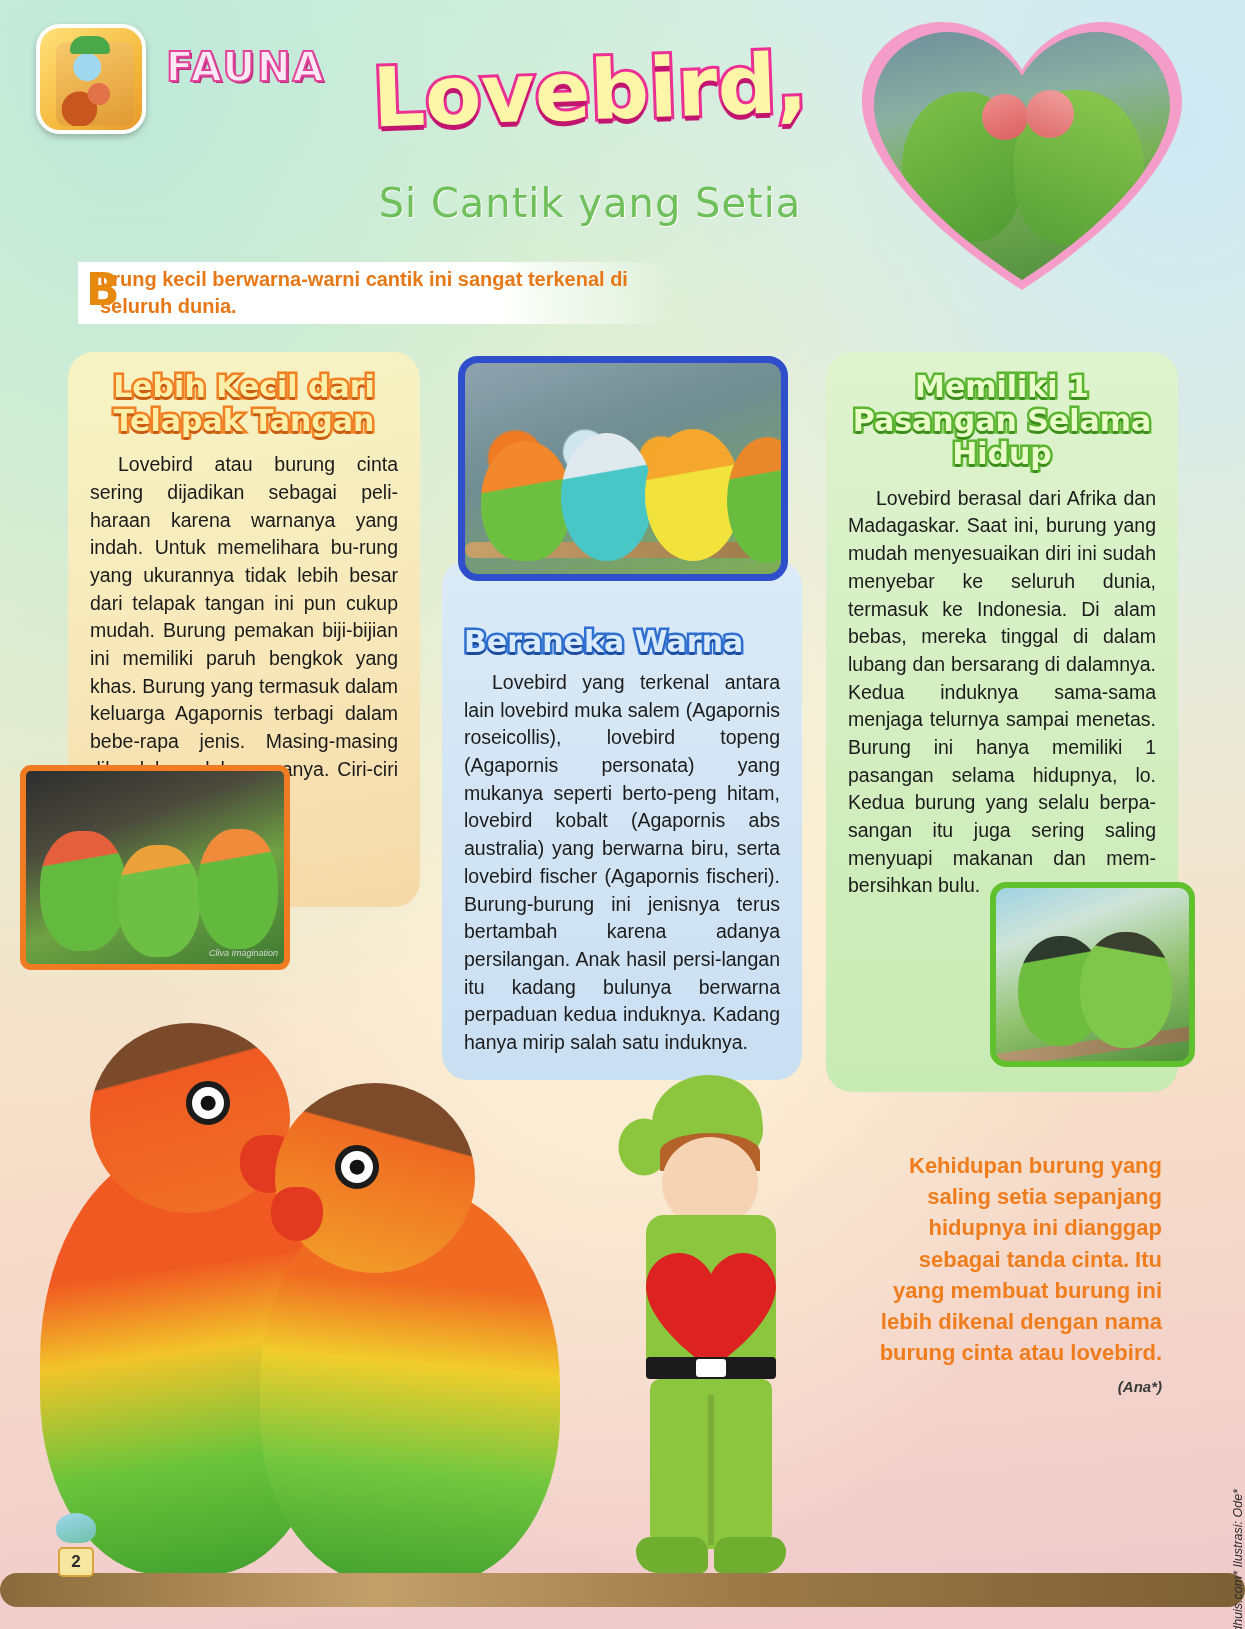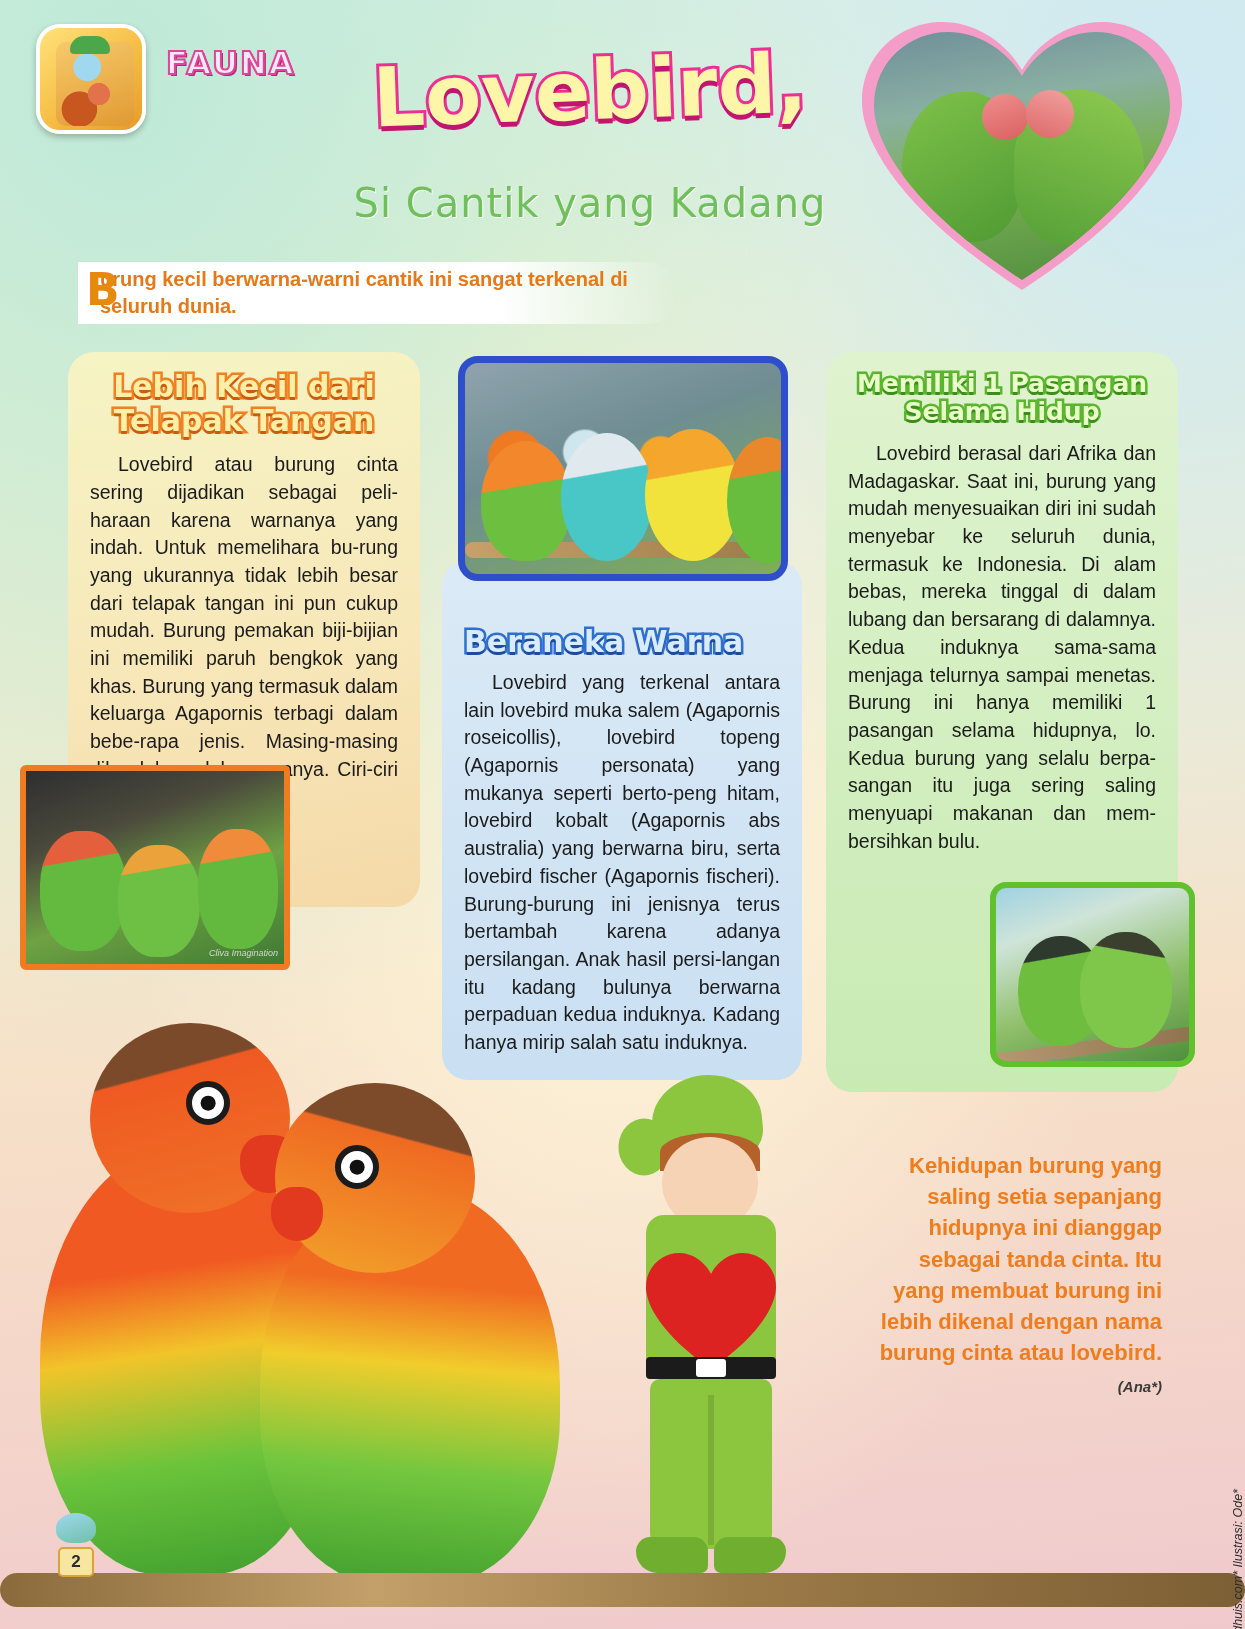--- a/index.html
+++ b/index.html
@@ -33,21 +33,21 @@
                 radial-gradient(circle at 55% 62%, #e2724a 0 16%, rgba(226,114,74,0) 17%),
                 radial-gradient(circle at 30% 80%, #c8561f 0 20%, rgba(200,86,31,0) 21%),
                 linear-gradient(160deg,#f7c96b,#e09a32);
     border-radius:10px; }
   .logo-badge .hat { position:absolute; left:30px; top:8px; width:40px; height:18px;
     background:#4aa84a; border-radius:14px 14px 4px 4px; }
 
   .fauna-tag {
     position:absolute; left:152px; top:40px;
     font-family:"DejaVu Sans", sans-serif;
-    font-weight:bold; font-size:32px; letter-spacing:2px;
+    font-weight:bold; font-size:40px; letter-spacing:2px;
     color:#f9e9f4; -webkit-text-stroke:2px #e2439b;
     text-shadow:2px 2px 0 #b8277a;
     padding:4px 14px;
   }
 
   .title-main {
     position:absolute; left:330px; top:50px; width:520px;
     text-align:center;
     font-family:"DejaVu Sans", sans-serif;
     font-weight:bold;
@@ -138,21 +138,21 @@
     text-shadow:0 3px 0 #c85c12;
   }
   .head-blue {
     font-family:"DejaVu Sans", sans-serif; font-weight:bold;
     font-size:30px; 
     color:#d9ecff; -webkit-text-stroke:5px #2f6fd0; paint-order:stroke fill;
     text-shadow:0 3px 0 #1d4c9c;
   }
   .head-green {
     font-family:"DejaVu Sans", sans-serif; font-weight:bold;
-    font-size:25px; line-height:1.12; text-align:center;
+    font-size:30px; line-height:1.12; text-align:center;
     color:#e9ffc8; -webkit-text-stroke:5px #5cb531; paint-order:stroke fill;
     text-shadow:0 3px 0 #3d8d1d;
   }
 
   .body-text { font-size:19.5px; line-height:1.42; color:#1b1b1b; text-align:justify; }
 
   
   .mid-photo {
     position:absolute; left:458px; top:356px; width:330px; height:225px;
     border:7px solid #2f4ecb; border-radius:20px;
@@ -165,21 +165,21 @@
   }
   .mid-photo .b1{position:absolute;left:16px;top:78px;width:90px;height:120px;border-radius:50% 50% 45% 45%;background:linear-gradient(170deg,#f2872b 0 38%, #6cbf3f 39%);}
   .mid-photo .b2{position:absolute;left:96px;top:70px;width:92px;height:128px;border-radius:50%;background:linear-gradient(170deg,#dfe9ee 0 32%, #49c7c6 33%);}
   .mid-photo .b3{position:absolute;left:180px;top:66px;width:96px;height:132px;border-radius:50%;background:linear-gradient(170deg,#f4a72c 0 34%, #f2e23c 35%);}
   .mid-photo .b4{position:absolute;left:262px;top:74px;width:80px;height:126px;border-radius:50%;background:linear-gradient(170deg,#e8882a 0 30%, #69bd3e 31%);}
   .mid-photo .branch{position:absolute;left:0;bottom:16px;width:100%;height:16px;background:linear-gradient(90deg,#c7a06a,#9c7a49);border-radius:8px;}
 
   
   .left-photo {
     position:absolute; left:20px; top:765px; width:270px; height:205px;
-    border:6px solid #ef7b22; border-radius:6px;
+    border:6px solid #ef7b22; border-radius:11px;
     background:
       radial-gradient(circle at 25% 45%, #e8603a 0 8%, rgba(232,96,58,0) 9%),
       radial-gradient(circle at 52% 52%, #efa13a 0 8%, rgba(239,161,58,0) 9%),
       radial-gradient(circle at 80% 44%, #ef8b3a 0 8%, rgba(239,139,58,0) 9%),
       linear-gradient(160deg,#2e2e30 0%, #4b4a3c 30%, #6fa243 60%, #3f7a33 100%);
     overflow:hidden;
   }
   .left-photo .lb1{position:absolute;left:14px;top:60px;width:86px;height:120px;border-radius:45%;background:linear-gradient(170deg,#e4603d 0 26%, #63ba3f 27%);}
   .left-photo .lb2{position:absolute;left:92px;top:74px;width:82px;height:112px;border-radius:45%;background:linear-gradient(170deg,#eba23a 0 24%, #6dc043 25%);}
   .left-photo .lb3{position:absolute;left:172px;top:58px;width:80px;height:120px;border-radius:45%;background:linear-gradient(170deg,#ef8b3a 0 26%, #63b93e 27%);}
@@ -277,21 +277,21 @@
 <div class="page">
 
   <div class="logo-badge">
     <div class="sq"></div>
     <div class="hat"></div>
   </div>
 
   <div class="fauna-tag">FAUNA</div>
 
   <div class="title-main">Lovebird,</div>
-  <div class="title-sub">Si Cantik  yang Kadang</div>
+  <div class="title-sub">Si Cantik  yang Setia</div>
 
   <div class="heart-photo">
     <div class="heart-shape heart-border"></div>
     <div class="heart-inner">
       <div class="bird-l"></div>
       <div class="bird-r"></div>
       <div class="face-l"></div>
       <div class="face-r"></div>
     </div>
   </div>

